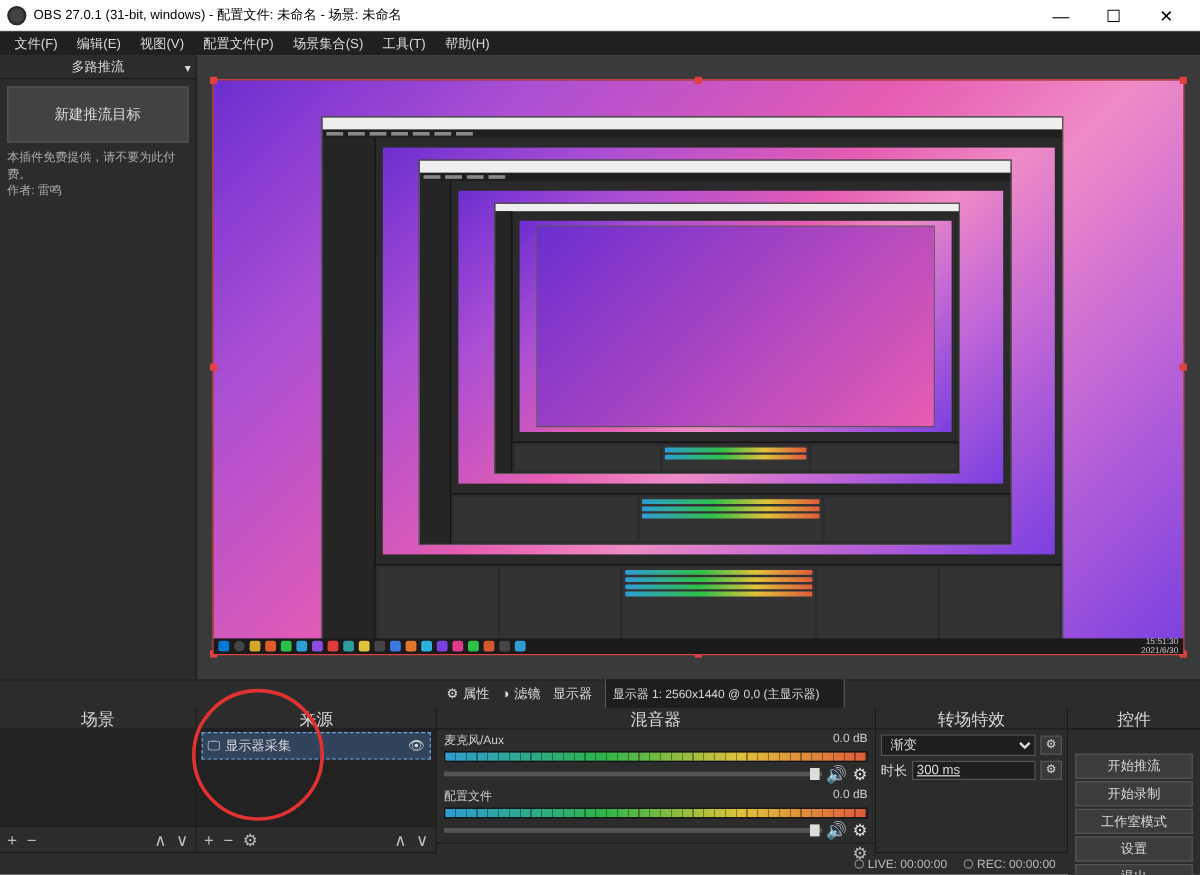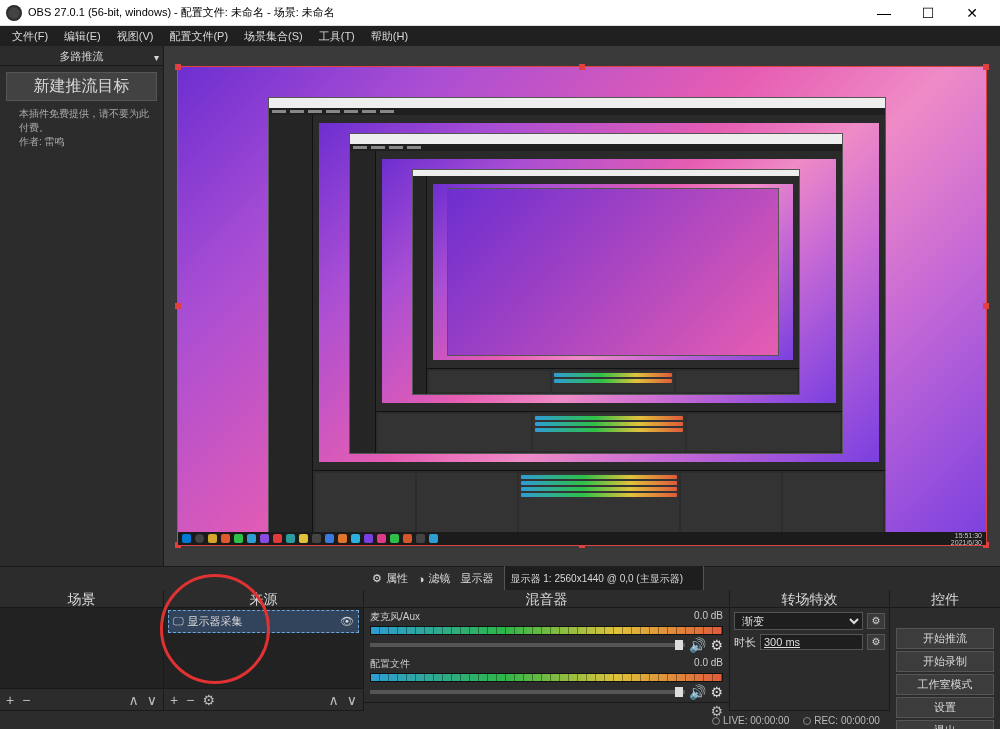--- a/index.html
+++ b/index.html
@@ -15,21 +15,21 @@
 
 .menubar { height: 20px; background: #202020; display: flex; align-items: center; padding: 0 4px; font-size: 11px; }
 .menubar .menu-item { padding: 2px 8px; }
 
 
 .main-content { display: flex; height: 520px; background: #3a3a3b; }
 .left-panel { width: 164px; background: #2c2c2d; border-right: 1px solid #1a1a1a; }
 .dock-header { height: 20px; background: #2c2c2d; text-align: center; font-size: 11px; line-height: 20px; border-bottom: 1px solid #1a1a1a; position: relative; }
 .dock-close { position: absolute; right: 4px; top: 2px; font-size: 10px; }
 .left-panel .panel-body { padding: 6px; }
-.btn-target { background: #424243; border: 1px solid #555; padding: 3px; text-align: center; font-size: 16px; margin-bottom: 6px; }
+.btn-target { background: #424243; border: 1px solid #555; padding: 14px; text-align: center; font-size: 12px; margin-bottom: 6px; }
 .donate { font-size: 10px; line-height: 14px; color: #aaa; }
 
 .preview-area { flex: 1; position: relative; background: #3a3a3b; display: flex; align-items: center; justify-content: center; padding: 18px 8px; }
 .preview-canvas { position: relative; width: 810px; height: 480px; background: linear-gradient(135deg, #6d2ed0 0%, #a94ed4 20%, #e65db2 45%, #ef8bc6 60%, #c96bd5 75%, #7a3fe0 100%); border: 1px solid #e04040; }
 .sel-handle { position: absolute; width: 6px; height: 6px; background: #e04040; }
 .preview-inner { position: absolute; left: 90px; top: 30px; right: 100px; bottom: 10px; background: #2a2a2b; border: 1px solid #555; display:flex; flex-direction:column; }
 .inner-titlebar { height: 10px; background: #eee; }
 .inner-menubar { height: 7px; background: #1f1f1f; display:flex; gap:4px; padding:0 3px; align-items:center; }
 .inner-menubar span{ width:14px; height:3px; background:#888; }
 .inner-body{ flex:1; display:flex; }
@@ -85,21 +85,21 @@
 .ctrl-btn{ background:#3c3c3d; border:1px solid #555; text-align:center; padding:2px; margin:2px 4px; font-size:11px; }
 
 .statusbar{ height:19px; background:#2c2c2d; border-top:1px solid #1a1a1a; display:flex; align-items:center; justify-content:flex-end; gap:14px; padding:0 10px; font-size:10px; color:#bbb; }
 .rec-dot{ display:inline-block; width:8px; height:8px; border-radius:50%; border:1px solid #888; margin-right:3px; vertical-align:middle; }
 </style>
 </head>
 <body>
 
 <div class="titlebar">
   <div class="logo"></div>
-  <div class="title">OBS 27.0.1 (56-bit, windows) - 配置文件: 未命名 - 场景: 未命名</div>
+  <div class="title">OBS 27.0.1 (31-bit, windows) - 配置文件: 未命名 - 场景: 未命名</div>
   <div class="win-controls">
     <div class="win-btn">—</div>
     <div class="win-btn">☐</div>
     <div class="win-btn">✕</div>
   </div>
 </div>
 
 <div class="menubar">
   <div class="menu-item">文件(F)</div>
   <div class="menu-item">编辑(E)</div>
@@ -111,21 +111,21 @@
 </div>
 
 <div class="main-content">
   <div class="left-panel">
     <div class="dock-header">
       <span>多路推流</span>
       <span class="dock-close">▾</span>
     </div>
     <div class="panel-body">
       <div class="btn-target">新建推流目标</div>
-      <div class="donate" style="white-space:pre-line;margin-left:13px;">本插件免费提供，请不要为此付费。
+      <div class="donate" style="white-space:pre-line;">本插件免费提供，请不要为此付费。
 作者: 雷鸣</div>
     </div>
   </div>
 
   <div class="preview-area">
     <div class="preview-canvas">
 
       <div class="sel-handle" style="left:-3px;top:-3px"></div>
         <div class="sel-handle" style="right:-3px;top:-3px"></div>
       <div class="sel-handle" style="left:-3px;bottom:-3px"></div>

